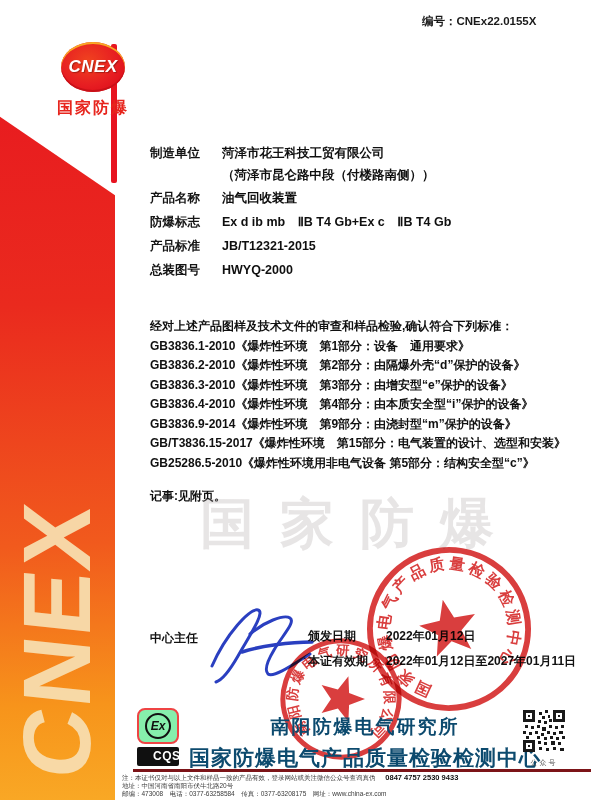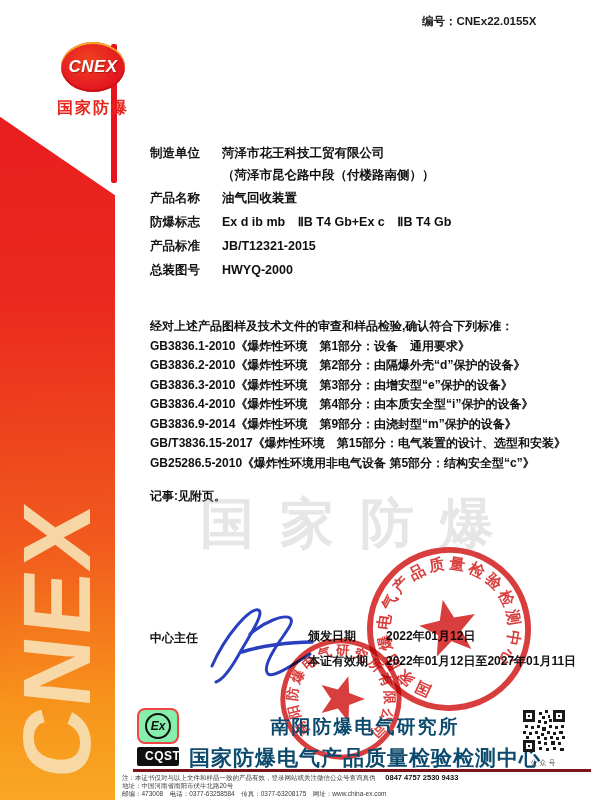--- a/index.html
+++ b/index.html
@@ -88,21 +88,21 @@
   .org1 { font-size: 19px; font-weight: 800; letter-spacing: 2px; }
   .org2 { font-size: 21px; font-weight: 800; letter-spacing: 1px; margin-top: 4px; }
 
   .ex-logo { position: absolute; left: 137px; top: 708px; width: 42px; text-align: center; }
   .ex-circle-wrap { width: 42px; height: 36px; border: 2px solid #ef4444; border-radius: 8px;
     display: flex; align-items: center; justify-content: center; background: #86efac; text-align: center; }
   .ex-circle { width: 26px; height: 26px; border: 2px solid #111; border-radius: 50%;
     display: flex; align-items: center; justify-content: center; }
   .ex-circle span { font-size: 12px; font-weight: 700; font-style: italic; color: #111; }
   .cqst-box { margin-top: 3px; background: #101010; color: #fff; font-weight: 800; font-size: 12px;
-    padding: 2px 8px 3px; border-radius: 2px; letter-spacing: 0.5px; }
+    padding: 2px 16px 3px; border-radius: 2px; letter-spacing: 0.5px; }
 
   .qr-box { position: absolute; left: 523px; top: 710px; width: 42px; text-align: center; }
   .qr-caption { font-size: 7px; color: #555; margin-top: 2px; letter-spacing: 2px; }
 
   .footer-line { position: absolute; left: 133px; top: 769px; width: 458px; height: 2.5px; background: #7c1418; }
 
   .fine-print { position: absolute; left: 122px; top: 774px; width: 470px; font-size: 6.5px; color: #3a3a3a; line-height: 8px; }
   .fine-print .phone { font-weight: 800; color: #111; font-size: 7.5px; margin-left: 8px; }
 </style>
 </head>

